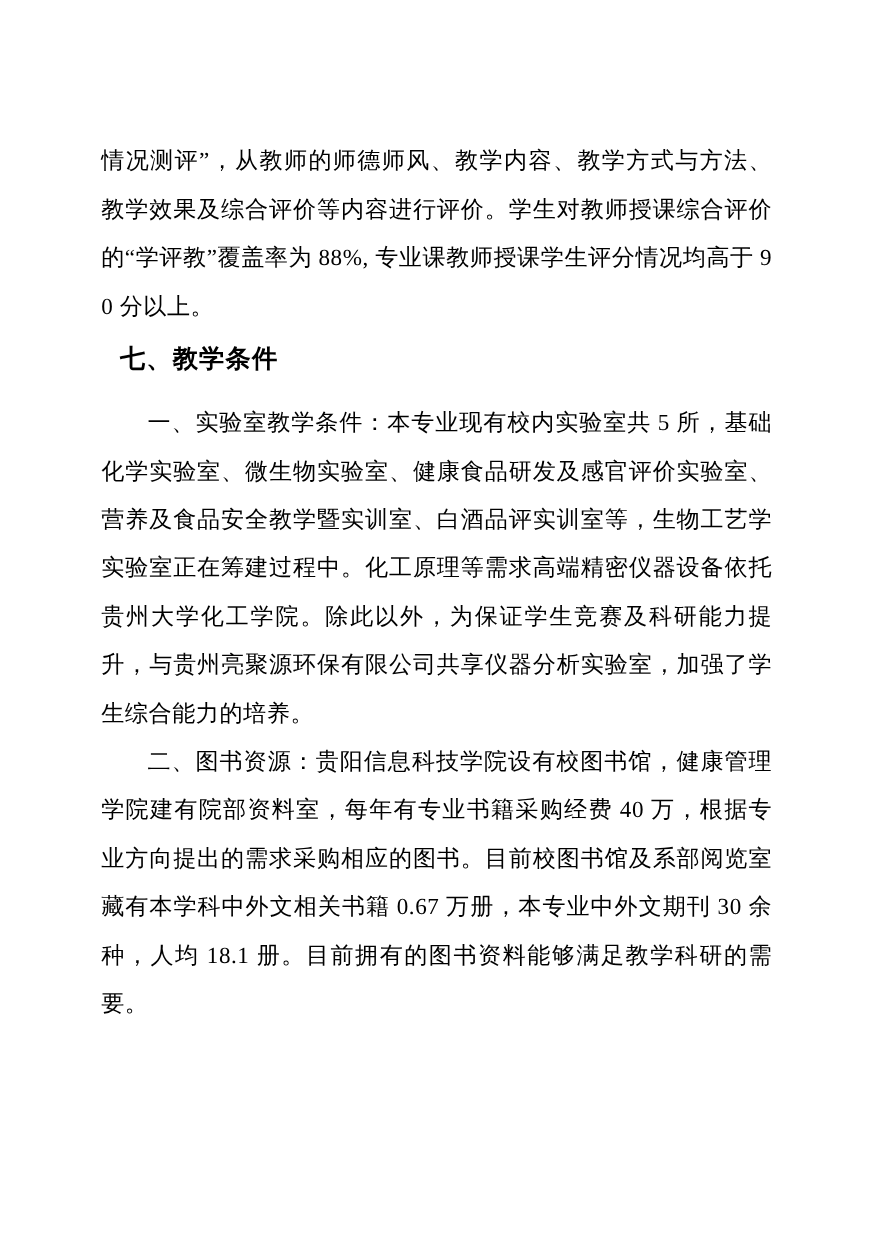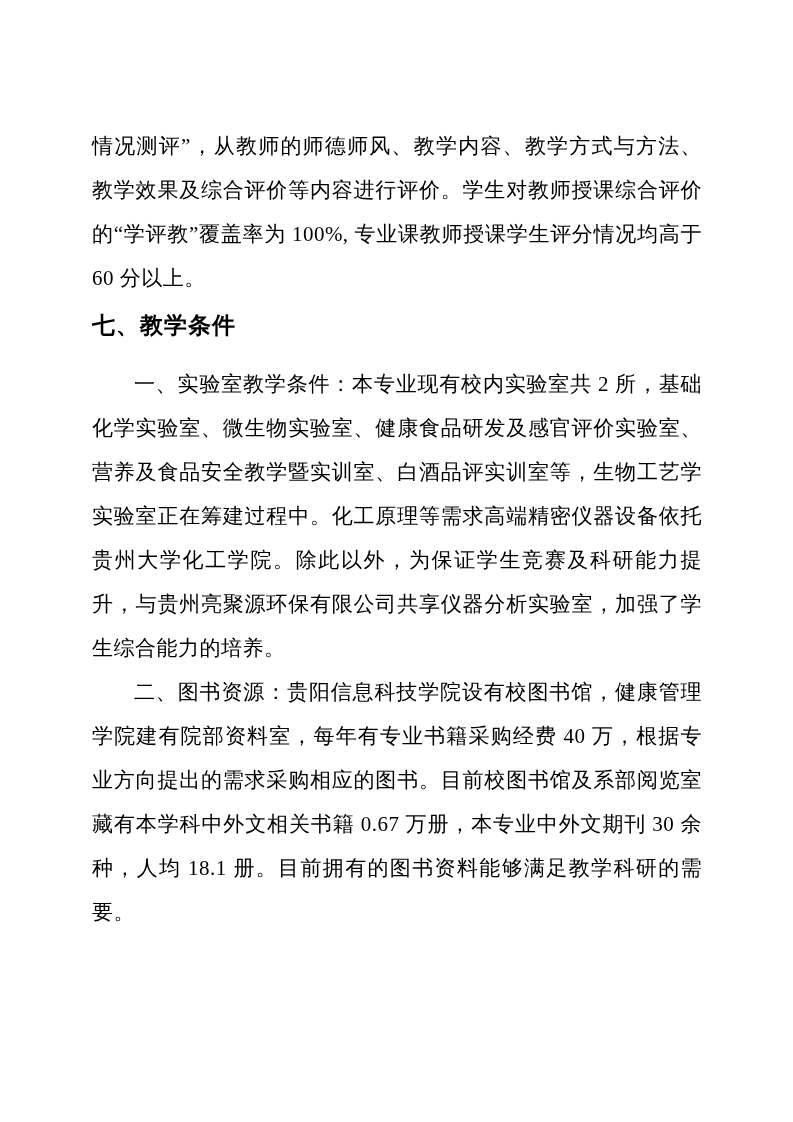--- a/index.html
+++ b/index.html
@@ -24,36 +24,36 @@
     font-size: 21px;
     line-height: 44px;
     text-align: justify;
     text-justify: inter-character;
     letter-spacing: 0.5px;
     word-break: break-all;
   }
   .indent-2 { text-indent: 2em; }
   .indent-4 { text-indent: 4em; }
   .section-heading {
-    margin: 4px 0 14px 0;
-    font-family: Liberation Serif, serif;
+    margin: 4px 0 14px 17px;
+    font-family: Liberation Sans, sans-serif;
     font-size: 23px;
     font-weight: bold;
     line-height: 44px;
     text-align: left;
     letter-spacing: 1px;
   }
 </style>
 </head>
 <body>
 
 <div class="page">
 
-  <p class="body-par">情况测评”，从教师的师德师风、教学内容、教学方式与方法、教学效果及综合评价等内容进行评价。学生对教师授课综合评价的“学评教”覆盖率为 100%, 专业课教师授课学生评分情况均高于 60 分以上。</p>
+  <p class="body-par">情况测评”，从教师的师德师风、教学内容、教学方式与方法、教学效果及综合评价等内容进行评价。学生对教师授课综合评价的“学评教”覆盖率为 88%, 专业课教师授课学生评分情况均高于 90 分以上。</p>
 
   <h2 class="section-heading">七、教学条件</h2>
 
-  <p class="body-par indent-2">一、实验室教学条件：本专业现有校内实验室共 2 所，基础化学实验室、微生物实验室、健康食品研发及感官评价实验室、营养及食品安全教学暨实训室、白酒品评实训室等，生物工艺学实验室正在筹建过程中。化工原理等需求高端精密仪器设备依托贵州大学化工学院。除此以外，为保证学生竞赛及科研能力提升，与贵州亮聚源环保有限公司共享仪器分析实验室，加强了学生综合能力的培养。</p>
+  <p class="body-par indent-2">一、实验室教学条件：本专业现有校内实验室共 5 所，基础化学实验室、微生物实验室、健康食品研发及感官评价实验室、营养及食品安全教学暨实训室、白酒品评实训室等，生物工艺学实验室正在筹建过程中。化工原理等需求高端精密仪器设备依托贵州大学化工学院。除此以外，为保证学生竞赛及科研能力提升，与贵州亮聚源环保有限公司共享仪器分析实验室，加强了学生综合能力的培养。</p>
 
   <p class="body-par indent-2">二、图书资源：贵阳信息科技学院设有校图书馆，健康管理学院建有院部资料室，每年有专业书籍采购经费 40 万，根据专业方向提出的需求采购相应的图书。目前校图书馆及系部阅览室藏有本学科中外文相关书籍 0.67 万册，本专业中外文期刊 30 余种，人均 18.1 册。目前拥有的图书资料能够满足教学科研的需要。</p>
 
 
 </div>
 
 </body></html>

